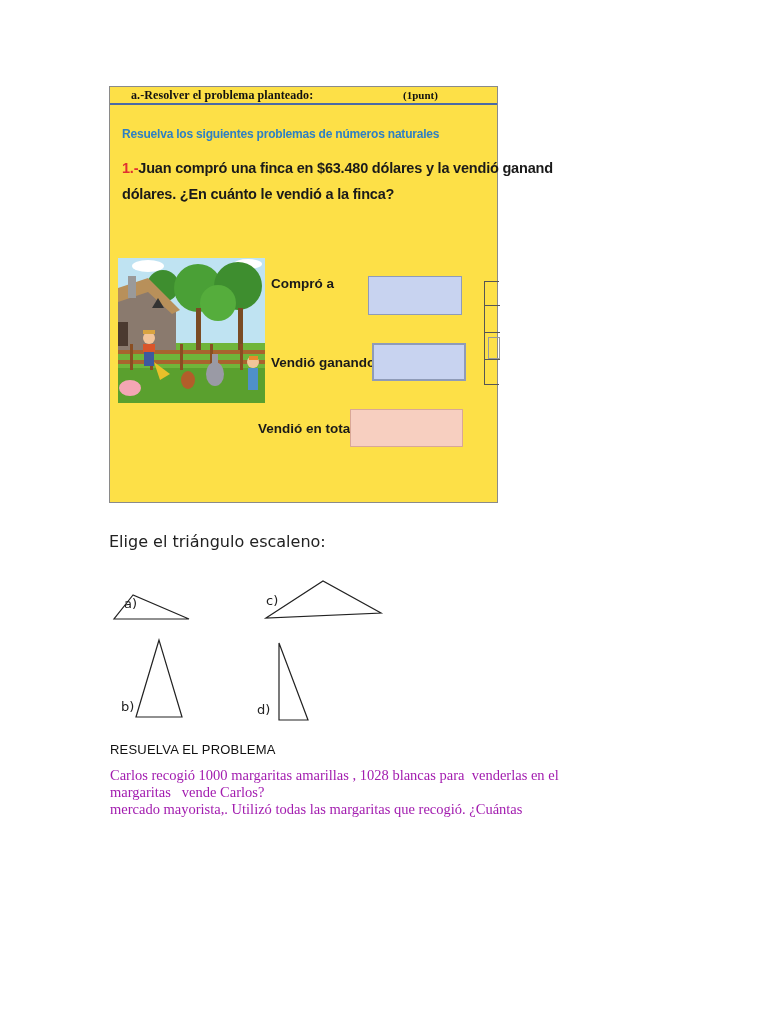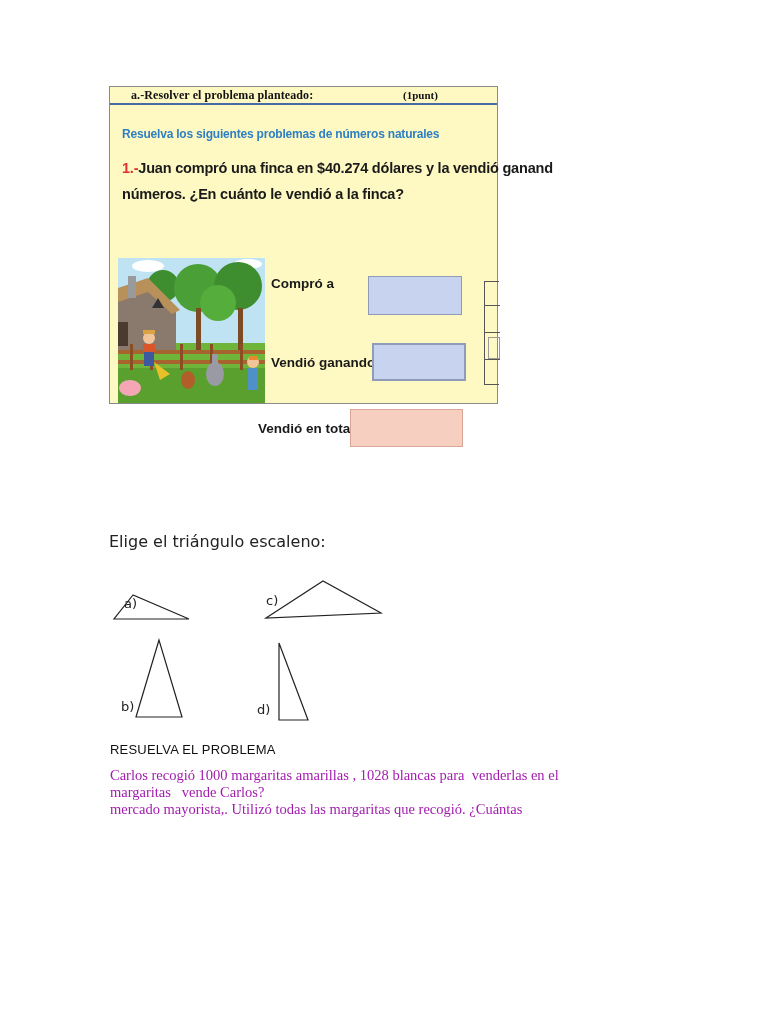--- a/index.html
+++ b/index.html
@@ -1,19 +1,19 @@
 <!DOCTYPE html>
 <html><head>
 <meta charset="utf-8">
 <style>
   html, body { margin:0; padding:0; background:#ffffff; }
   body { width:768px; height:1024px; position:relative; overflow:hidden; font-family:"Liberation Sans", sans-serif; color:#222; }
   .abs { position:absolute; }
   
-  #frame { left:109px; top:86px; width:389px; height:318px; border:1px solid #8a8a8a; background:#fef9c3; box-sizing:border-box; }
+  #frame { left:109px; top:86px; width:389px; height:417px; border:1px solid #8a8a8a; background:#fde047; box-sizing:border-box; }
   #frame-header { left:0; top:0; width:100%; height:18px; border-bottom:2px solid #4a6aa5; box-sizing:border-box; }
   #frame-header .t1 { position:absolute; left:21px; top:1px; font-family:"Liberation Serif", serif; font-weight:bold; font-size:12px; color:#111; letter-spacing:0.1px; }
   #frame-header .t2 { position:absolute; left:293px; top:2px; font-family:"Liberation Serif", serif; font-weight:bold; font-size:11px; color:#111;text-align:center; }
   .subtitle { left:12px; top:40px; font-weight:bold; font-size:12px; color:#2e7fc4; white-space:nowrap; letter-spacing:-0.2px; }
   .q1 { left:12px; top:73px; font-weight:bold; font-size:14.5px; color:#1a1a1a; white-space:nowrap; letter-spacing:-0.2px; }
   .q1 .num { color:#e03030; }
   .q2 { left:12px; top:99px; font-weight:bold; font-size:14.5px; color:#1a1a1a; white-space:nowrap; letter-spacing:-0.2px; }
   .farm { left:8px; top:171px; width:147px; height:145px; overflow:hidden; }
   .lbl { font-weight:bold; font-size:13.5px; color:#1a1a1a; white-space:nowrap; }
   .box { border:1px solid #8f9bb8; box-sizing:border-box; }
@@ -30,23 +30,23 @@
 <body>
 
 <div id="frame" class="abs">
   <div id="frame-header" class="abs">
     <span class="t1">a.-Resolver el problema planteado:</span>
     <span class="t2">(1punt)</span>
   </div>
 
   <div class="abs subtitle">Resuelva los siguientes problemas de números naturales</div>
   <div class="abs q1">
-    <span class="num">1.-</span><span>Juan compró una finca en $40.274 dólares y la vendió ganand</span>
+    <span class="num">1.-</span><span>Juan compró una finca en $63.480 dólares y la vendió ganand</span>
   </div>
-  <div class="abs q2">números. ¿En cuánto le vendió a la finca?</div>
+  <div class="abs q2">dólares. ¿En cuánto le vendió a la finca?</div>
 
   <div class="abs farm">
     <svg width="147" height="145" viewBox="0 0 147 145">
       <rect x="0" y="0" width="147" height="145" fill="#bfe3f2"></rect>
       <ellipse cx="30" cy="8" rx="16" ry="6" fill="#fff"></ellipse>
       <ellipse cx="130" cy="6" rx="14" ry="5" fill="#fff"></ellipse>
       <rect x="0" y="85" width="147" height="60" fill="#6fb53a"></rect>
       <rect x="0" y="110" width="147" height="35" fill="#5aa02e"></rect>
 
       <circle cx="45" cy="28" r="16" fill="#3e8e2f"></circle>

